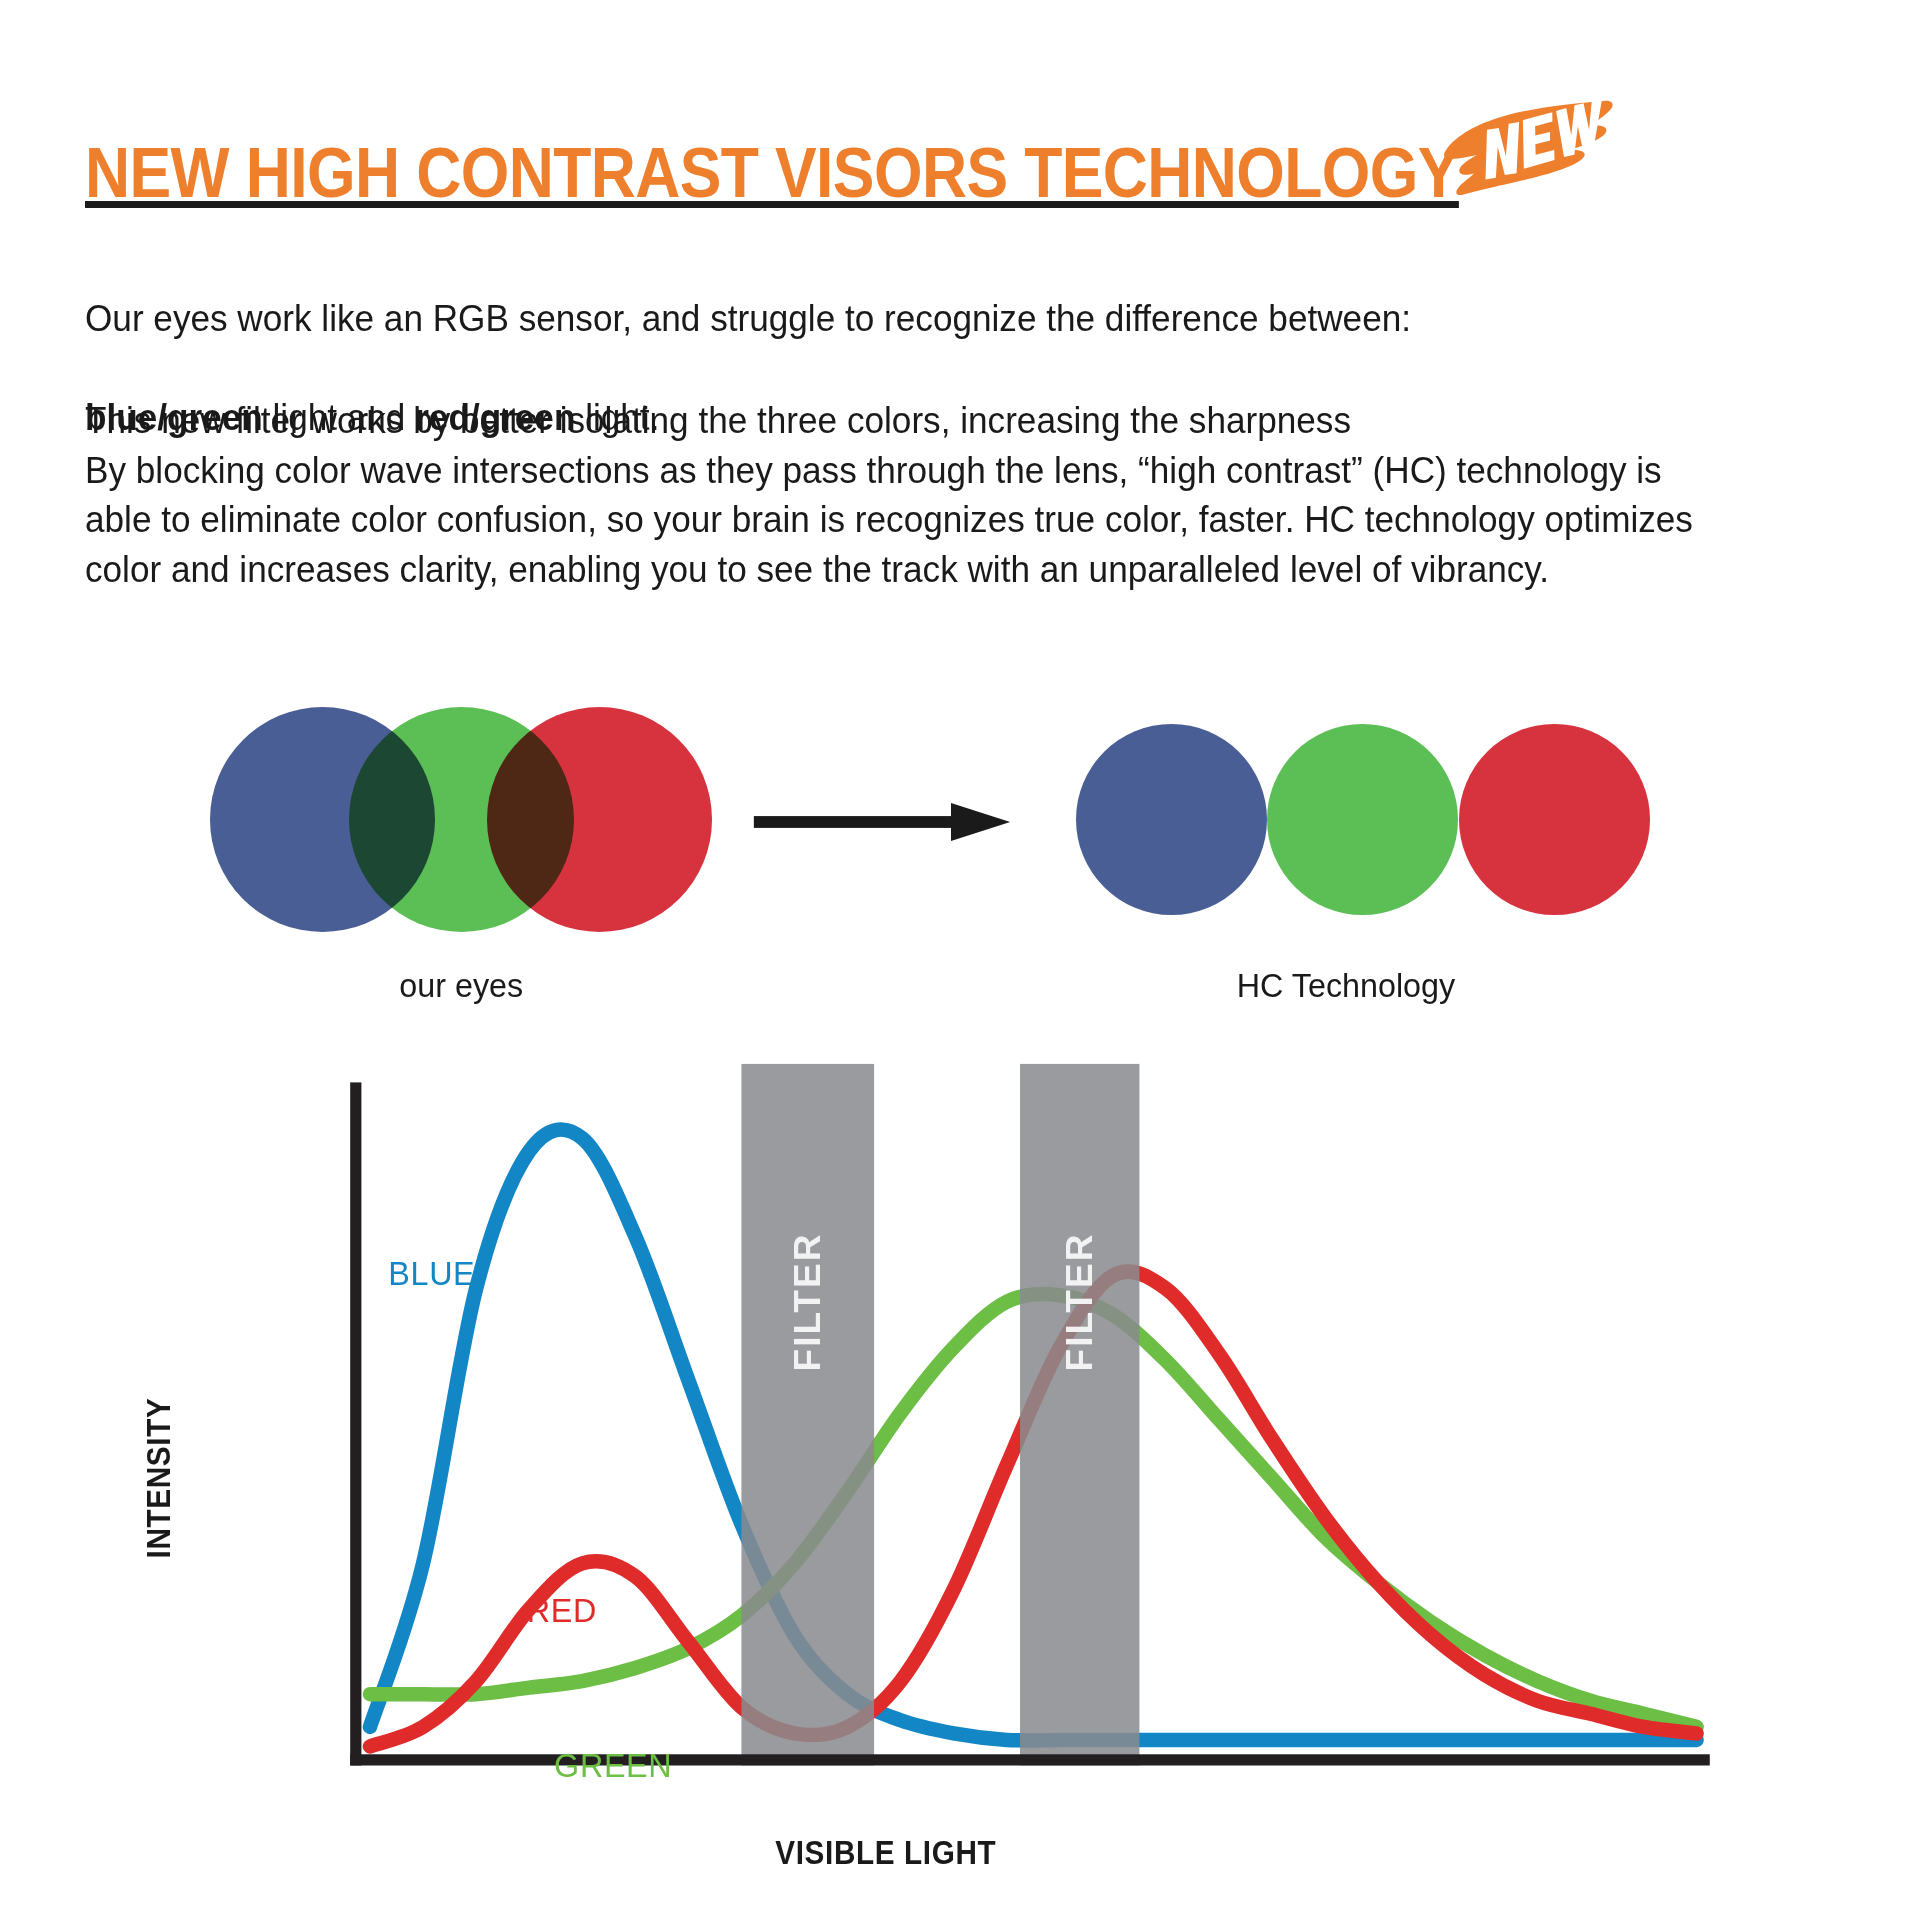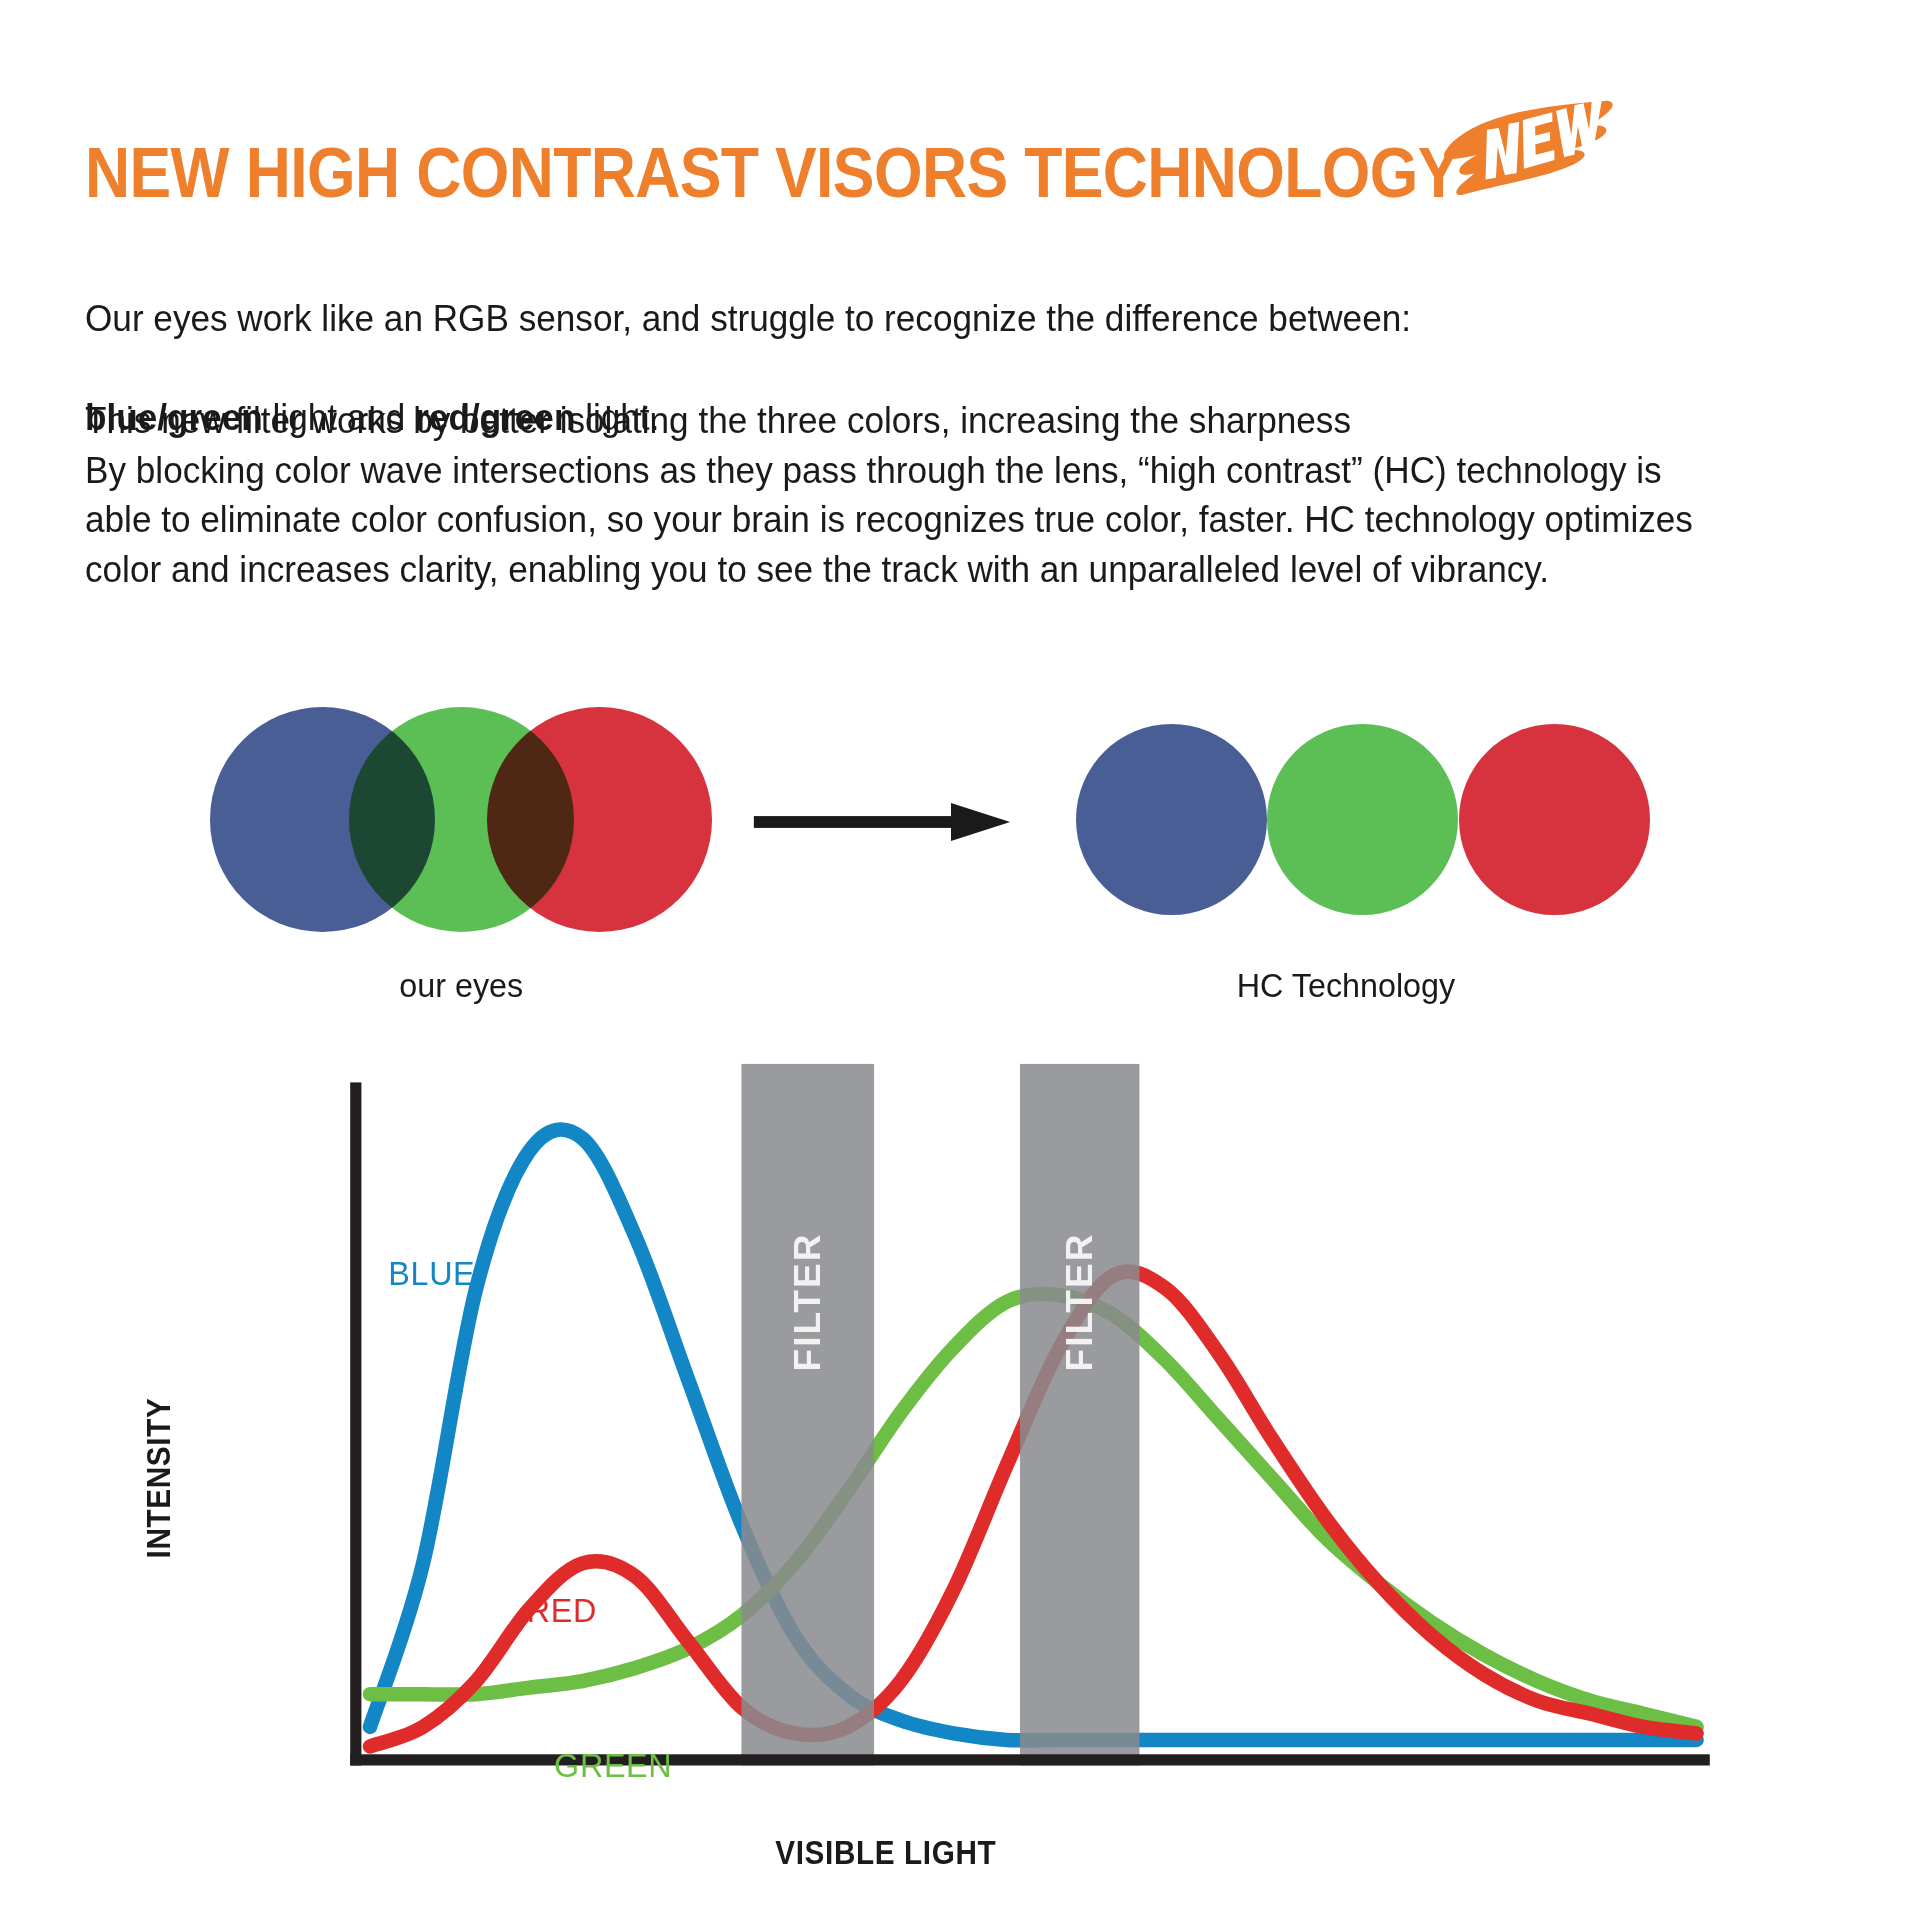--- a/index.html
+++ b/index.html
@@ -18,20 +18,21 @@
 
   
   #header {
     position: absolute;
     left: 85px;
     top: 106px;
     width: 1651px;
     height: 132px;
     display: flex;
     align-items: center;
+    text-decoration: underline;
   }
   #page-title {
     font-size: 71px;
     font-weight: bold;
     color: #EE7F2D;
     letter-spacing: -0.7px;
     transform: scaleX(0.88);
     transform-origin: left center;
     white-space: nowrap;
     line-height: 1;

